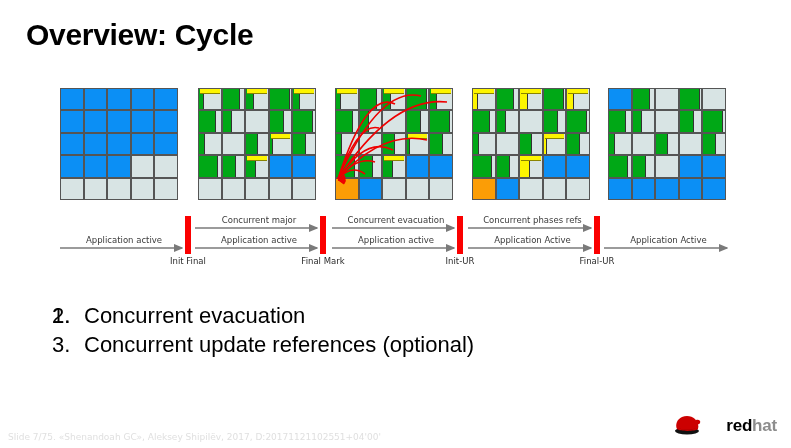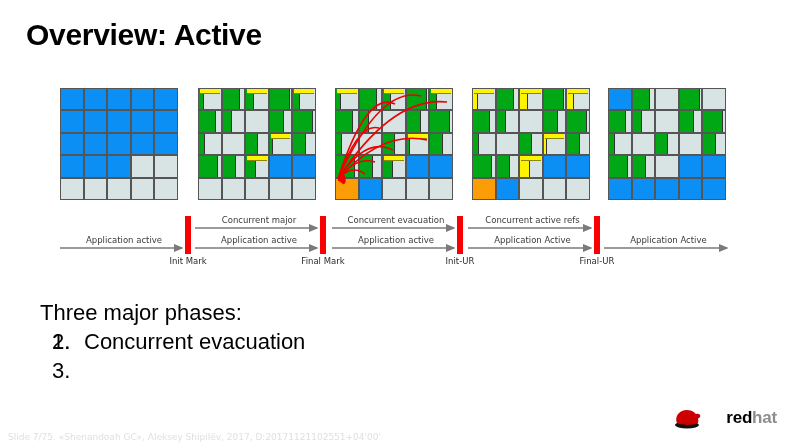--- a/index.html
+++ b/index.html
@@ -166,35 +166,35 @@
     color: #e0e0e0;
     white-space: nowrap;
     font-family: "DejaVu Sans", sans-serif;
   }
   #redhat-logo {
     position: absolute;
     right: 14px;
     bottom: 12px;
     height: 28px;
     display: flex;
-    align-items: flex-start;
+    align-items: flex-end;
     gap: 23px;
   }
   #redhat-logo .wordmark {
     font-size: 17px;
     font-weight: bold;
     letter-spacing: -0.2px;
   }
   #redhat-logo .wordmark .red { color: #000; }
   #redhat-logo .wordmark .hat { color: #8d8d8d; }
 </style>
 </head>
 <body>
 
-<div id="slide-title">Overview: Active</div>
+<div id="slide-title">Overview: Cycle</div>
 
 <div id="diagram">
     <div class="grid-block" style="left: 60px;">
       <div class="grid-inner">
         <div class="cell" style="left: 0px; top: 0px; width: 23.6px; height: 22.4px;">
           <div class="fill blue" style="width: 100%;"></div>
         </div>
         <div class="cell" style="left: 23.6px; top: 0px; width: 23.6px; height: 22.4px;">
           <div class="fill blue" style="width: 100%;"></div>
         </div>
@@ -571,48 +571,48 @@
       <line x1="332" x2="454" y1="228" y2="228" stroke="#7a7a7a" stroke-width="1.4" marker-end="url(#ah)"></line>
       <line x1="468" x2="591" y1="228" y2="228" stroke="#7a7a7a" stroke-width="1.4" marker-end="url(#ah)"></line>
       <line x1="60" x2="182" y1="248" y2="248" stroke="#7a7a7a" stroke-width="1.4" marker-end="url(#ah)"></line>
       <line x1="195" x2="317" y1="248" y2="248" stroke="#7a7a7a" stroke-width="1.4" marker-end="url(#ah)"></line>
       <line x1="332" x2="454" y1="248" y2="248" stroke="#7a7a7a" stroke-width="1.4" marker-end="url(#ah)"></line>
       <line x1="468" x2="591" y1="248" y2="248" stroke="#7a7a7a" stroke-width="1.4" marker-end="url(#ah)"></line>
       <line x1="604" x2="727" y1="248" y2="248" stroke="#7a7a7a" stroke-width="1.4" marker-end="url(#ah)"></line>
     </svg>
     <div class="tl-label" style="left: 195px; top: 215px; width: 128px;">Concurrent major</div>
     <div class="tl-label" style="left: 332px; top: 215px; width: 128px;">Concurrent evacuation</div>
-    <div class="tl-label" style="left: 468px; top: 215px; width: 129px;">Concurrent active refs</div>
+    <div class="tl-label" style="left: 468px; top: 215px; width: 129px;">Concurrent phases refs</div>
     <div class="tl-label" style="left: 60px; top: 235px; width: 128px;">Application active</div>
     <div class="tl-label" style="left: 195px; top: 235px; width: 128px;">Application active</div>
     <div class="tl-label" style="left: 332px; top: 235px; width: 128px;">Application active</div>
     <div class="tl-label" style="left: 468px; top: 235px; width: 129px;">Application Active</div>
     <div class="tl-label" style="left: 604px; top: 235px; width: 129px;">Application Active</div>
     <div class="tl-bar" style="left: 185px; top: 216px; height: 38px; background: rgb(251, 0, 0);"></div>
-    <div class="tl-marker-label" style="left: 158px; top: 256px; width: 60px; text-align: center;">Init Mark</div>
+    <div class="tl-marker-label" style="left: 158px; top: 256px; width: 60px; text-align: center;">Init Final</div>
     <div class="tl-bar" style="left: 320px; top: 216px; height: 38px; background: rgb(251, 0, 0);"></div>
     <div class="tl-marker-label" style="left: 293px; top: 256px; width: 60px; text-align: center;">Final Mark</div>
     <div class="tl-bar" style="left: 457px; top: 216px; height: 38px; background: rgb(251, 0, 0);"></div>
     <div class="tl-marker-label" style="left: 430px; top: 256px; width: 60px; text-align: center;">Init-UR</div>
     <div class="tl-bar" style="left: 594px; top: 216px; height: 38px; background: rgb(251, 0, 0);"></div>
     <div class="tl-marker-label" style="left: 567px; top: 256px; width: 60px; text-align: center;">Final-UR</div>
   </div>
 
 <div id="phases">
-  <div class="lead">Three major phases:</div>
   <ol>
     <li>
       <span class="num">1.</span>
     </li>
     <li>
       <span class="num">2.</span>
       <span>Concurrent evacuation</span>
     </li>
     <li>
       <span class="num">3.</span>
+      <span>Concurrent update references (optional)</span>
     </li>
   </ol>
 </div>
 
 <div id="footer-note">Slide 7/75. «Shenandoah GC», Aleksey Shipilëv, 2017, D:20171121102551+04'00'</div>
 
 <div id="redhat-logo">
   <svg width="30" height="22" viewBox="0 0 60 44">
     <ellipse cx="28" cy="34" rx="24" ry="7" fill="#111111"></ellipse>
     <path d="M8 30 C4 22 8 10 18 6 C27 2 38 4 44 10 C50 16 52 24 50 30 C44 35 14 35 8 30 Z" fill="#cc0000"></path>

